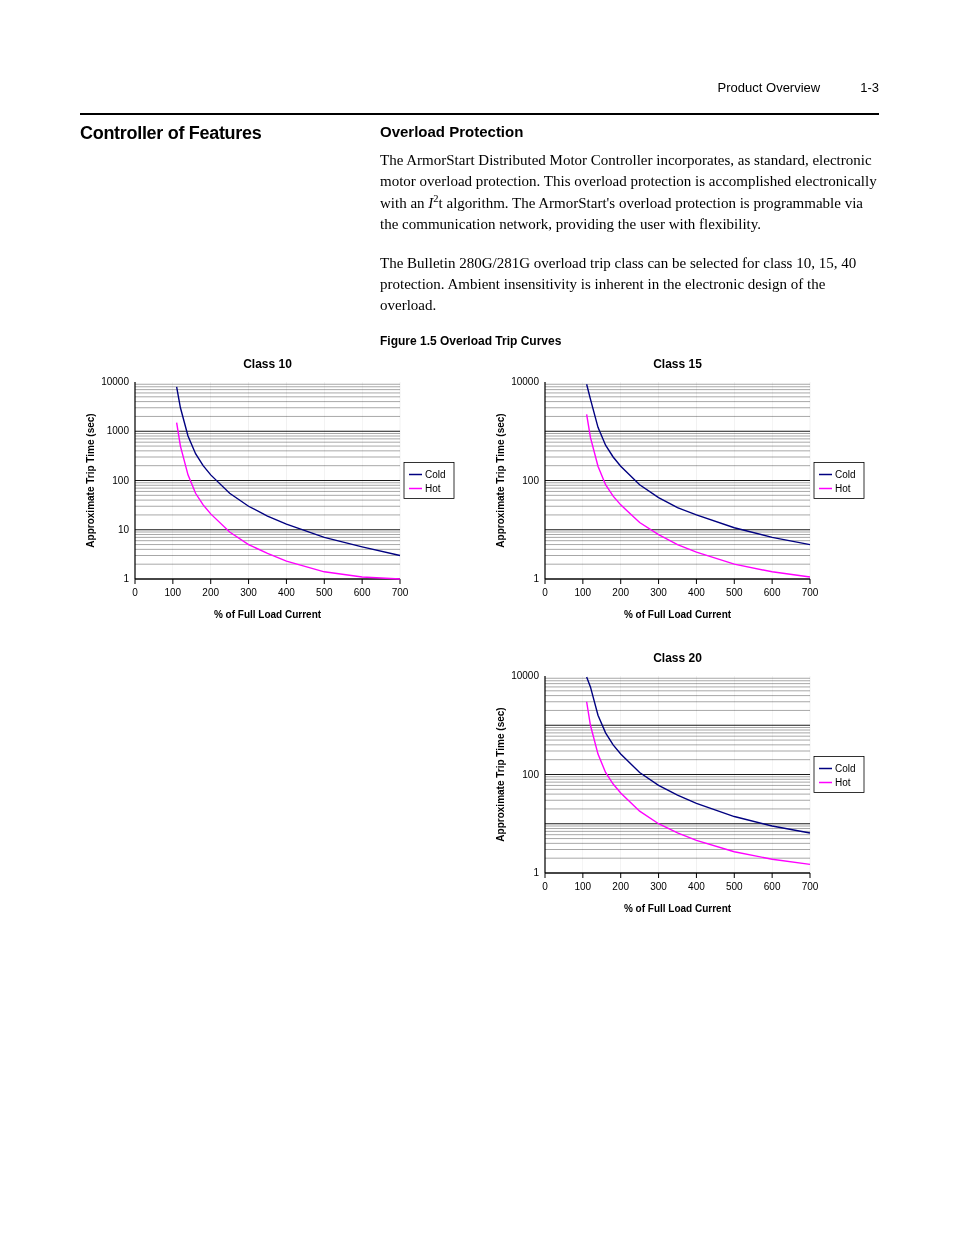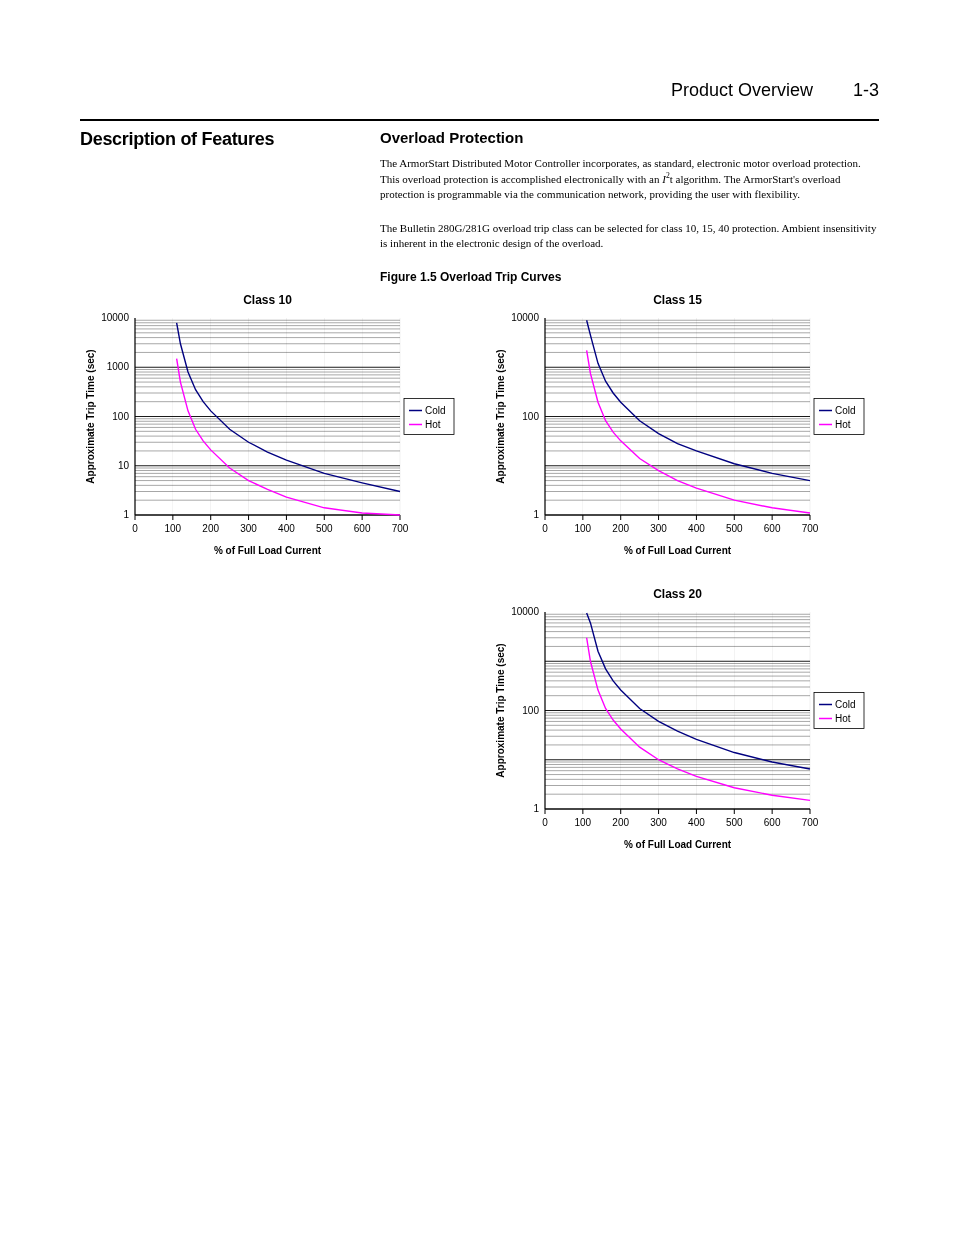--- a/index.html
+++ b/index.html
@@ -1,44 +1,44 @@
 <!DOCTYPE html>
 <html><head>
 <meta charset="utf-8">
 <style>
   body{margin:0;font-family:Arial,Helvetica,sans-serif;color:#000;background:#fff}
   .page{width:954px;height:1235px;position:relative;box-sizing:border-box;padding:80px 75px 60px 80px}
   .header-line{border-top:2px solid #000;margin-bottom:8px}
-  .header-row{display:flex;justify-content:flex-end;align-items:center;gap:40px;font-size:18px;margin-bottom:18px}
+  .header-row{display:flex;justify-content:flex-end;align-items:center;gap:40px;font-size:13px;margin-bottom:18px}
   .page-num{font-weight:400}
   .columns{display:flex;gap:20px}
   .left-col{flex:0 0 280px}
   .right-col{flex:1}
   h1{font-size:18px;font-weight:700;margin:0 0 6px 0;letter-spacing:-0.3px}
   h2{font-size:15px;font-weight:700;margin:0 0 10px 0}
-  p{font-size:11px;line-height:1.4;margin:0 0 18px 0;font-family:Georgia,"Times New Roman",serif}
+  p{font-size:15px;line-height:1.4;margin:0 0 18px 0;font-family:Georgia,"Times New Roman",serif}
   .fig-caption{font-size:12px;font-weight:700;margin:10px 0 6px 0}
   .charts-grid{display:grid;grid-template-columns:1fr 1fr;gap:20px}
   .chart-cell{position:relative}
   .spacer{}
   sup{font-size:0.7em}
 </style>
 </head>
 <body>
 
 <div class="page">
   <div class="header-row">
     <span>Product Overview</span>
     <span class="page-num">1-3</span>
   </div>
   <div class="header-line"></div>
 
   <div class="columns">
     <div class="left-col">
-      <h1>Description of Features</h1>
+      <h1>Controller of Features</h1>
     </div>
     <div class="right-col">
       <h2>Overload Protection</h2>
       <p>
         <span>The ArmorStart Distributed Motor Controller incorporates, as standard, electronic motor overload protection. This overload protection is accomplished electronically with an </span><i>I</i><sup>2</sup><span>t algorithm. The ArmorStart's overload protection is programmable via the communication network, providing the user with flexibility.</span>
       </p>
       <p>The Bulletin 280G/281G overload trip class can be selected for class 10, 15, 40 protection. Ambient insensitivity is inherent in the electronic design of the overload.</p>
       <div class="fig-caption">Figure 1.5   Overload Trip Curves</div>
     </div>
   </div>

